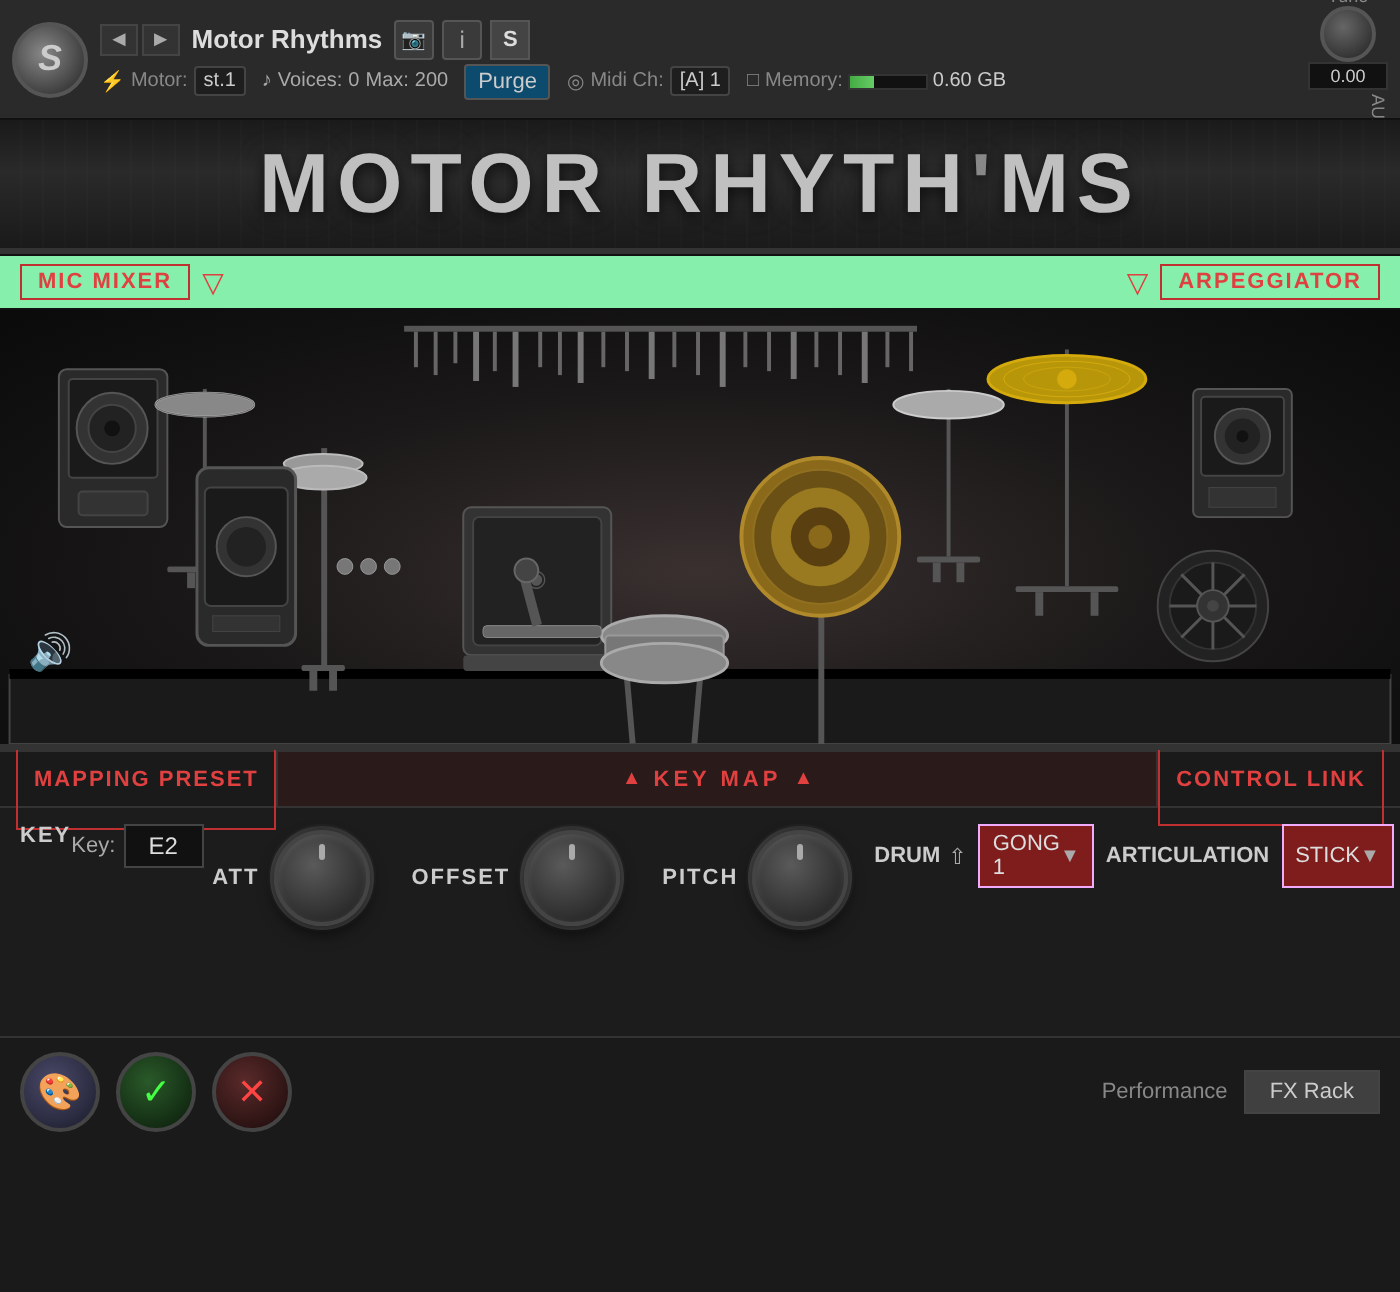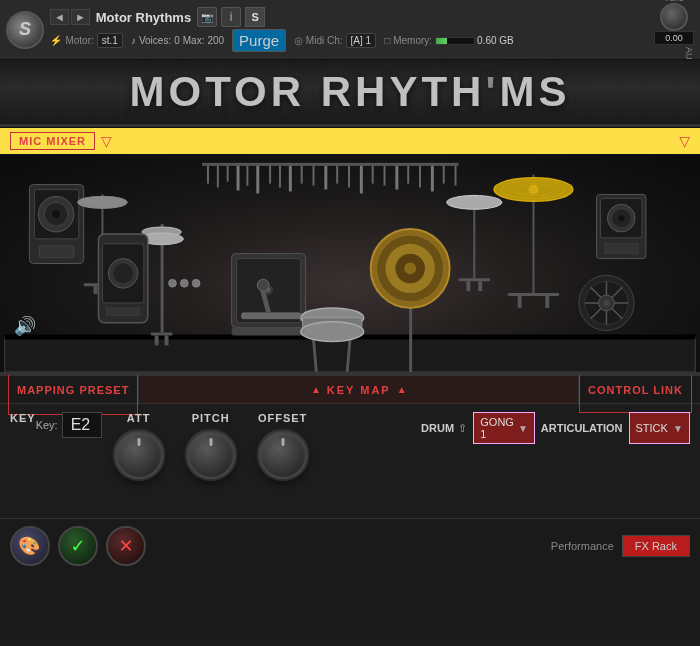--- a/index.html
+++ b/index.html
@@ -101,25 +101,25 @@
       color: #888;
     }
     .info-val {
       color: #ccc;
       background: #1e1e1e;
       border: 1px solid #444;
       padding: 1px 4px;
       border-radius: 2px;
     }
     .purge-btn {
-      background: #0369a1;
+      background: #0c4a6e;
       color: #ccc;
       border: 1px solid #555;
       padding: 2px 6px;
-      font-size: 15px;
+      font-size: 11px;
       cursor: pointer;
       border-radius: 2px;
     }
     .top-right {
       display: flex;
       flex-direction: column;
       align-items: flex-end;
       gap: 2px;
       margin-left: 6px;
     }
@@ -200,21 +200,21 @@
       font-family: 'Impact', 'Arial Black', sans-serif;
       position: relative;
       z-index: 1;
     }
     .main-title-text span.apostrophe {
       color: #888;
     }
 
     
     .mixer-bar {
-      background: #fde047;
+      background: #86efac;
       height: 28px;
       display: flex;
       align-items: center;
       padding: 0 10px;
       border-top: 1px solid #111;
       border-bottom: 1px solid #111;
     }
     .mixer-btn {
       display: flex;
       align-items: center;
@@ -341,33 +341,34 @@
       font-size: 11px;
       display: flex;
       align-items: center;
       gap: 4px;
     }
     .key-val-box {
       background: #111;
       border: 1px solid #444;
       padding: 3px 8px;
       color: #ddd;
-      font-size: 16px;
+      font-size: 12px;
       min-width: 40px;
+      text-align: center;
     }
 
     .knobs-group {
       display: flex;
       gap: 18px;
       flex: 1;
       align-items: flex-start;
     }
     .knob-item {
       display: flex;
-      flex-direction: column;
+      flex-direction: row;
       align-items: center;
       gap: 4px;
     }
     .knob-label {
       color: #ccc;
       font-size: 11px;
       font-weight: bold;
       letter-spacing: 1px;
     }
     .knob {
@@ -472,21 +473,21 @@
     }
     .action-icon {
       font-size: 18px;
     }
     .performance-label {
       color: #888;
       font-size: 11px;
       margin-left: auto;
     }
     .fx-rack-btn {
-      background: #b91c1c;
+      background: #404040;
       border: 1px solid #444;
       color: #ccc;
       font-size: 11px;
       padding: 4px 12px;
       cursor: pointer;
     }
 
     
     .memory-bar-container {
       display: flex;
@@ -586,20 +587,21 @@
 </div>
 
 <div class="mixer-bar">
   <div class="mixer-btn">
     <span class="mixer-label">MIC MIXER</span>
     <span class="mixer-arrow">▽</span>
   </div>
   <div class="spacer"></div>
   <div class="mixer-btn">
     <span class="mixer-arrow">▽</span>
+    <span class="arp-label">ARPEGGIATOR</span>
   </div>
 </div>
 
 <div class="drum-area">
   <div class="drum-bg"></div>
 
   <svg style="position:absolute;top:0;left:0;width:100%;height:100%;" viewBox="0 0 700 220">
 
     <rect x="0" y="185" width="700" height="35" fill="#1a1a1a" stroke="#444" stroke-width="1"></rect>
     <rect x="0" y="182" width="700" height="5" fill="linear-gradient(180deg,#444,#222)"></rect>
@@ -771,33 +773,33 @@
 
     <div class="knob-item">
       <span class="knob-label">ATT</span>
       <div class="knob-ring">
         <div class="knob"></div>
       </div>
     </div>
 
 
     <div class="knob-item">
+      <span class="knob-label">OFFSET</span>
+      <div class="knob-ring">
+        <div class="knob"></div>
+      </div>
+    </div>
+
+    <div class="knob-item">
       <span class="knob-label">PITCH</span>
       <div class="knob-ring">
         <div class="knob"></div>
       </div>
     </div>
 
-    <div class="knob-item">
-      <span class="knob-label">OFFSET</span>
-      <div class="knob-ring">
-        <div class="knob"></div>
-      </div>
-    </div>
-
   </div>
 
   <div class="right-section">
 
     <div class="drum-selector">
       <span class="drum-sel-label">DRUM</span>
       <span style="color:#aaa;font-size:11px;">⇧</span>
     </div>
     <div class="dropdown">
       <span>GONG 1</span>

